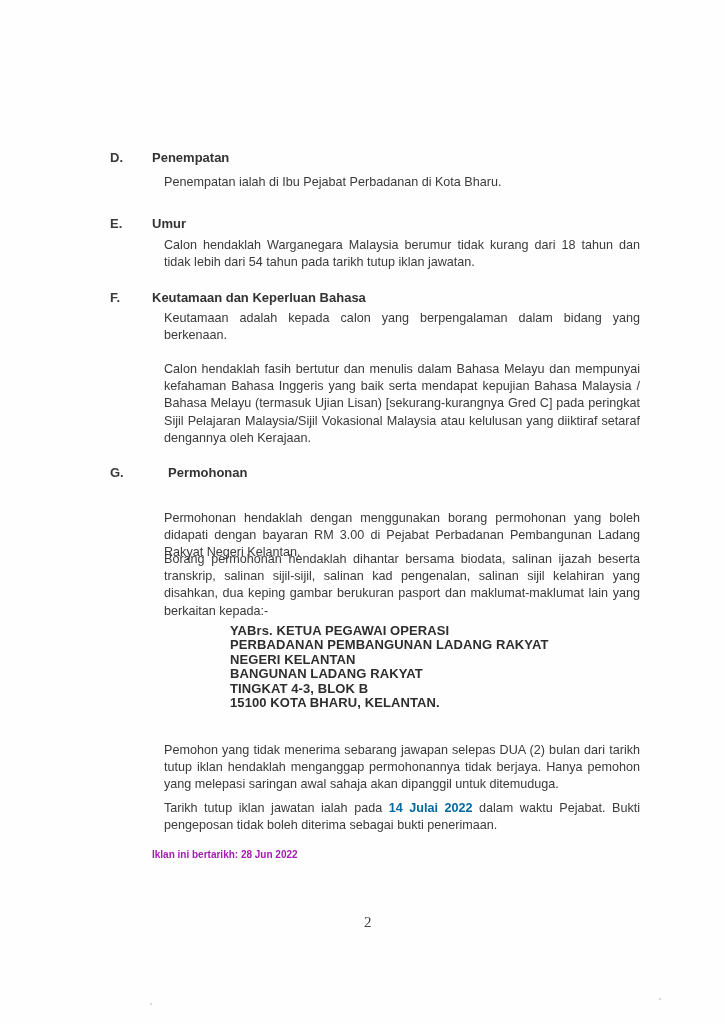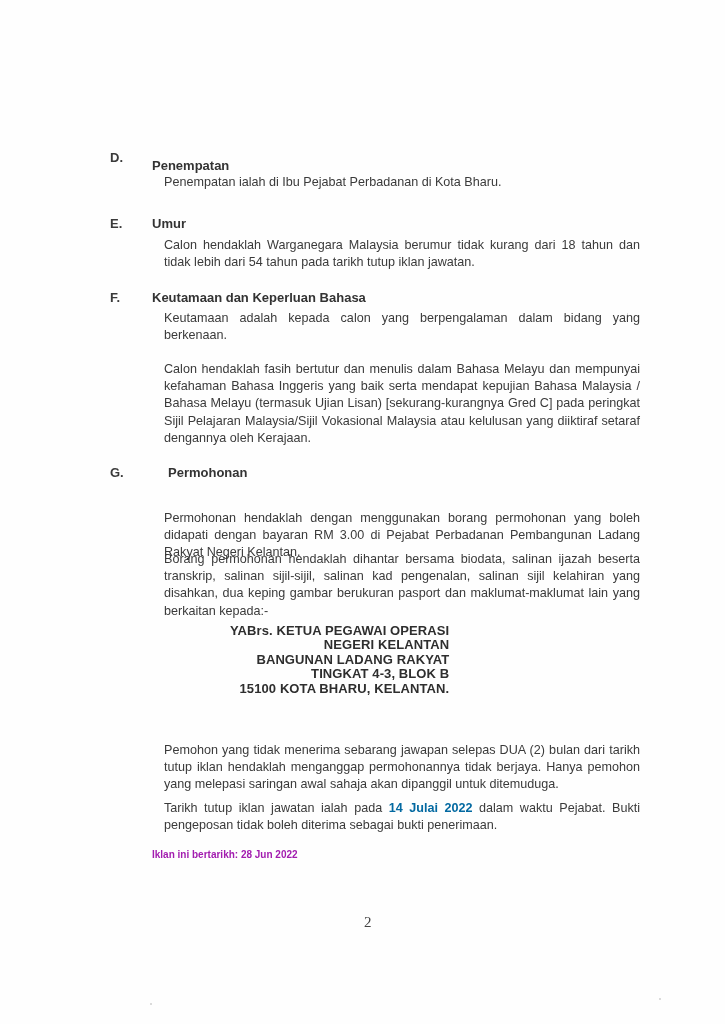--- a/index.html
+++ b/index.html
@@ -13,38 +13,38 @@
     .sec-letter { font-size: 13px; font-weight: bold; color: #3a3a3a; }
     .sec-title { font-size: 13px; font-weight: bold; color: #333; }
     .body-text {
       position: absolute; left: 152px; width: 476px;
       font-size: 12.6px; line-height: 17.2px; color: #3a3a3a;
       text-align: justify;
       margin-left: 12px;
     }
     .addr {
       position: absolute; left: 230px; font-size: 13px; font-weight: bold;
-      line-height: 14.4px; color: #2e2e2e; letter-spacing: 0.1px; text-align: right;
+      line-height: 14.4px; color: #2e2e2e; letter-spacing: 0.1px;
     }
     .addr div { white-space: nowrap; }
     b.em { font-weight: bold; color: #0369a1; }
     .page-num {
       position: absolute; left: 364px; top: 914px;
       font-family: "Liberation Serif", serif; font-size: 15px; color: #444;
     }
     .speck { position: absolute; width: 2px; height: 2px; background: #cfcfcf; border-radius: 1px; }
   </style>
 </head>
 <body>
 
 <div class="page">
 
   <div>
     <span class="abs sec-letter" style="left:110px; top:150px;">D.</span>
-    <span class="abs sec-title" style="left:152px; top:150px;margin-top:8px;">Penempatan</span>
+    <span class="abs sec-title" style="left:152px; top:150px;">Penempatan</span>
     <div class="body-text" style="top:174px;">Penempatan ialah di Ibu Pejabat Perbadanan di Kota Bharu.</div>
   </div>
 
   <div>
     <span class="abs sec-letter" style="left:110px; top:216px;">E.</span>
     <span class="abs sec-title" style="left:152px; top:216px;">Umur</span>
     <div class="body-text" style="top:237px;">Calon hendaklah Warganegara Malaysia berumur tidak kurang dari 18 tahun dan tidak lebih dari 54 tahun pada tarikh tutup iklan jawatan.</div>
   </div>
 
   <div>
@@ -55,20 +55,21 @@
   </div>
 
   <div>
     <span class="abs sec-letter" style="left:110px; top:465px;">G.</span>
     <span class="abs sec-title" style="left:152px; top:465px;margin-left:16px;">Permohonan</span>
     <div class="body-text" style="top:510px;">Permohonan hendaklah dengan menggunakan borang permohonan yang boleh didapati dengan bayaran RM 3.00 di Pejabat Perbadanan Pembangunan Ladang Rakyat Negeri Kelantan.</div>
     <div class="body-text" style="top:551px;">Borang permohonan hendaklah dihantar bersama biodata, salinan ijazah beserta transkrip, salinan sijil-sijil, salinan kad pengenalan, salinan sijil kelahiran yang disahkan, dua keping gambar berukuran pasport dan maklumat-maklumat lain yang berkaitan kepada:-</div>
 
     <div class="addr" style="top:624px;">
       <div>YABrs. KETUA PEGAWAI OPERASI</div>
+      <div>PERBADANAN PEMBANGUNAN LADANG RAKYAT</div>
       <div>NEGERI KELANTAN</div>
       <div>BANGUNAN LADANG RAKYAT</div>
       <div>TINGKAT 4-3, BLOK B</div>
       <div>15100 KOTA BHARU, KELANTAN.</div>
     </div>
 
     <div class="body-text" style="top:742px;">Pemohon yang tidak menerima sebarang jawapan selepas DUA (2) bulan dari tarikh tutup iklan hendaklah menganggap permohonannya tidak berjaya. Hanya pemohon yang melepasi saringan awal sahaja akan dipanggil untuk ditemuduga.</div>
 
     <div class="body-text" style="top:800px;"><span>Tarikh tutup iklan jawatan ialah pada </span><b class="em">14 Julai 2022</b><span> dalam waktu Pejabat. Bukti pengeposan tidak boleh diterima sebagai bukti penerimaan.</span></div>
 

